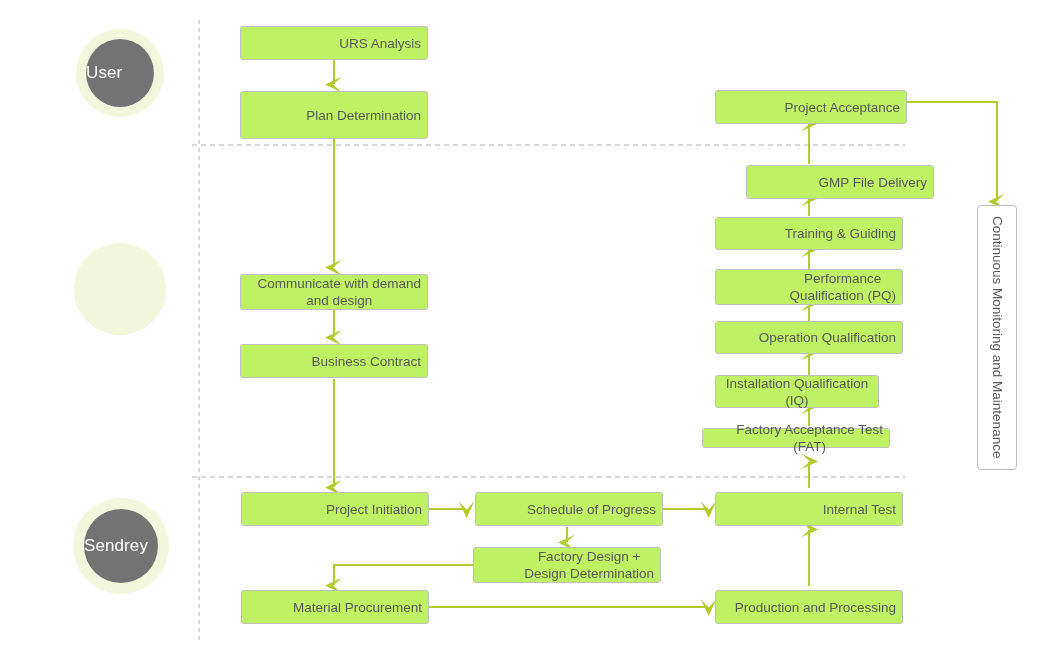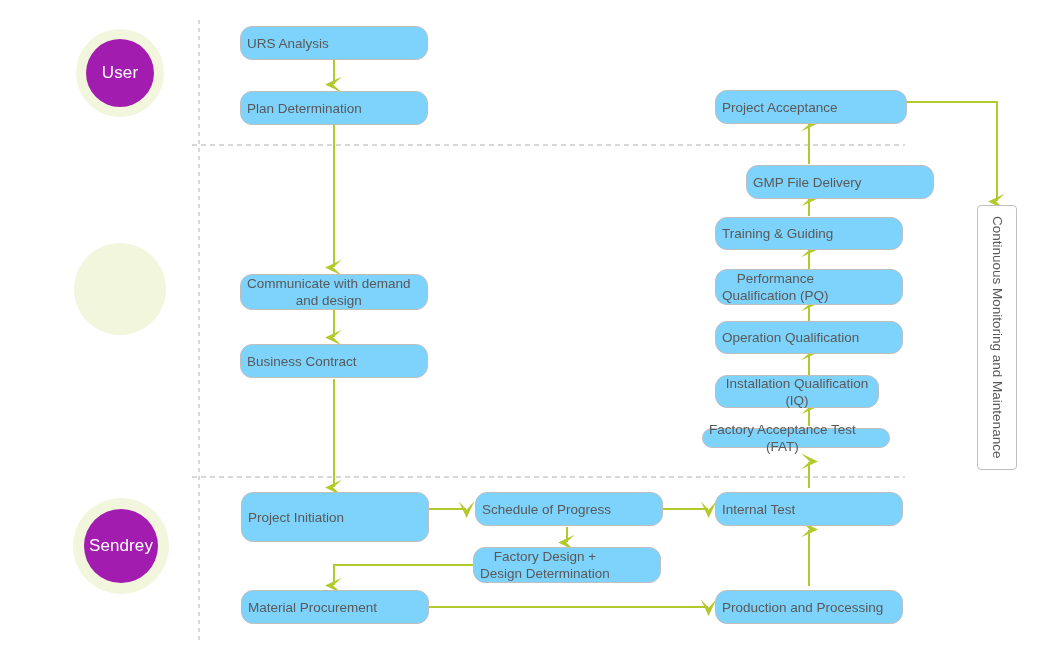--- a/index.html
+++ b/index.html
@@ -28,42 +28,41 @@
   }
   
   .role-halo {
     position: absolute;
     border-radius: 50%;
     background: #f2f6dd;
   }
   .role-circle {
     position: absolute;
     border-radius: 50%;
-    background: #a21caf;
+    background: #737373;
     display: flex;
     align-items: center;
-    justify-content: center;
   }
   .role-label {
     color: #ffffff;
     font-size: 17px;
     font-family: "Liberation Sans", sans-serif;
     white-space: nowrap;
     letter-spacing: 0.1px;
   }
   
   .node {
     position: absolute;
     box-sizing: border-box;
     border: 1px solid #bfbfbf;
-    border-radius: 12px;
-    background: #7dd3fc;
+    border-radius: 3px;
+    background: #bef264;
     display: flex;
     align-items: center;
-    justify-content: flex-start;
+    justify-content: flex-end;
     text-align: center;
   }
   .node-label {
     color: #595959;
     font-size: 13.5px;
     line-height: 17px;
     font-family: "Liberation Sans", sans-serif;
     padding: 0 6px;
     white-space: pre-line;
   }
@@ -151,21 +150,21 @@
 
   <div class="role-halo" style="left:73px; top:498px; width:96px; height:96px;"></div>
   <div class="role-circle" style="left:84px; top:509px; width:74px; height:74px;">
     <span class="role-label">Sendrey</span>
   </div>
 
   <div class="node" style="left:240px; top:26px; width:188px; height:34px;">
     <span class="node-label">URS Analysis</span>
   </div>
 
-  <div class="node" style="left:240px; top:91px; width:188px; height:34px;">
+  <div class="node" style="left:240px; top:91px; width:188px; height:48px;">
     <span class="node-label">Plan Determination</span>
   </div>
 
   <div class="node" style="left:715px; top:90px; width:192px; height:34px;">
     <span class="node-label">Project Acceptance</span>
   </div>
 
   <div class="node" style="left:240px; top:274px; width:188px; height:36px;">
     <span class="node-label">Communicate with demand
 and design</span>
@@ -198,21 +197,21 @@
 
   <div class="node" style="left:702px; top:428px; width:188px; height:20px;">
     <span class="node-label">Factory Acceptance Test
 (FAT)</span>
   </div>
 
   <div class="node-vertical" style="left:977px; top:205px; width:40px; height:265px;">
     <span class="node-label">Continuous Monitoring and Maintenance</span>
   </div>
 
-  <div class="node" style="left:241px; top:492px; width:188px; height:50px;">
+  <div class="node" style="left:241px; top:492px; width:188px; height:34px;">
     <span class="node-label">Project Initiation</span>
   </div>
 
   <div class="node" style="left:475px; top:492px; width:188px; height:34px;">
     <span class="node-label">Schedule of Progress</span>
   </div>
 
   <div class="node" style="left:715px; top:492px; width:188px; height:34px;">
     <span class="node-label">Internal Test</span>
   </div>

